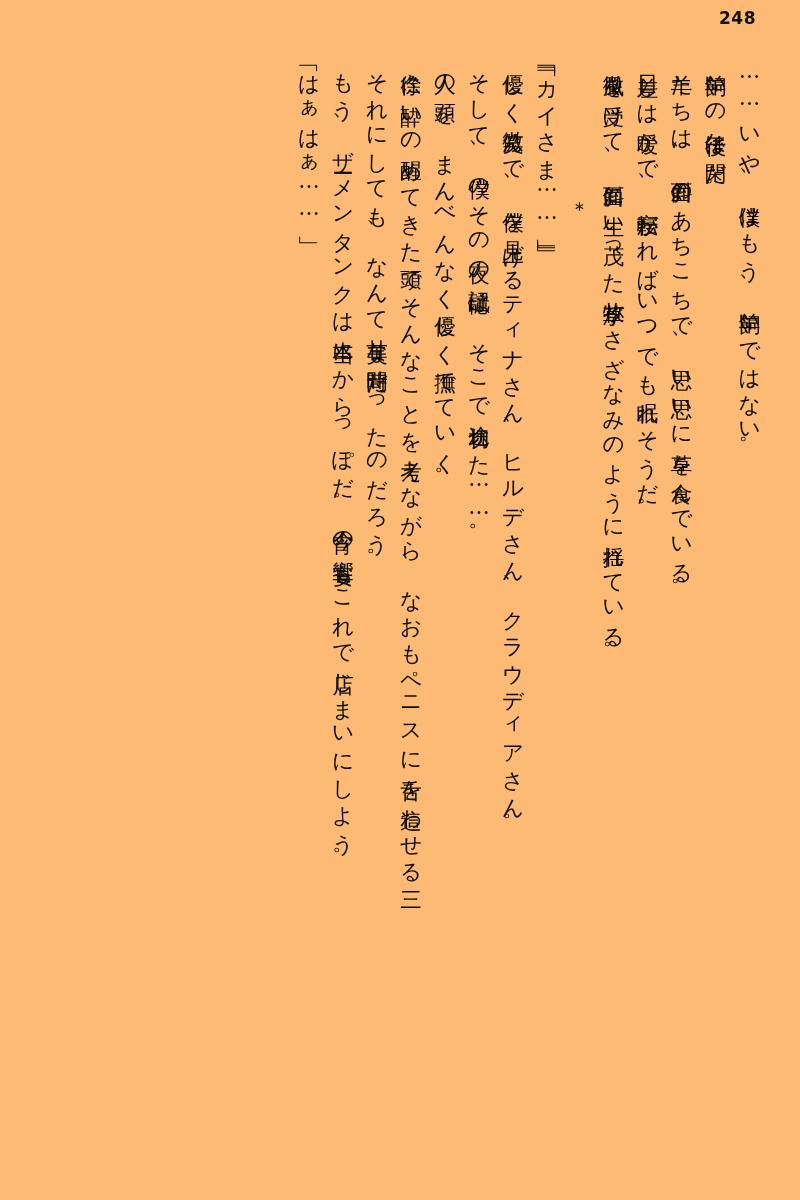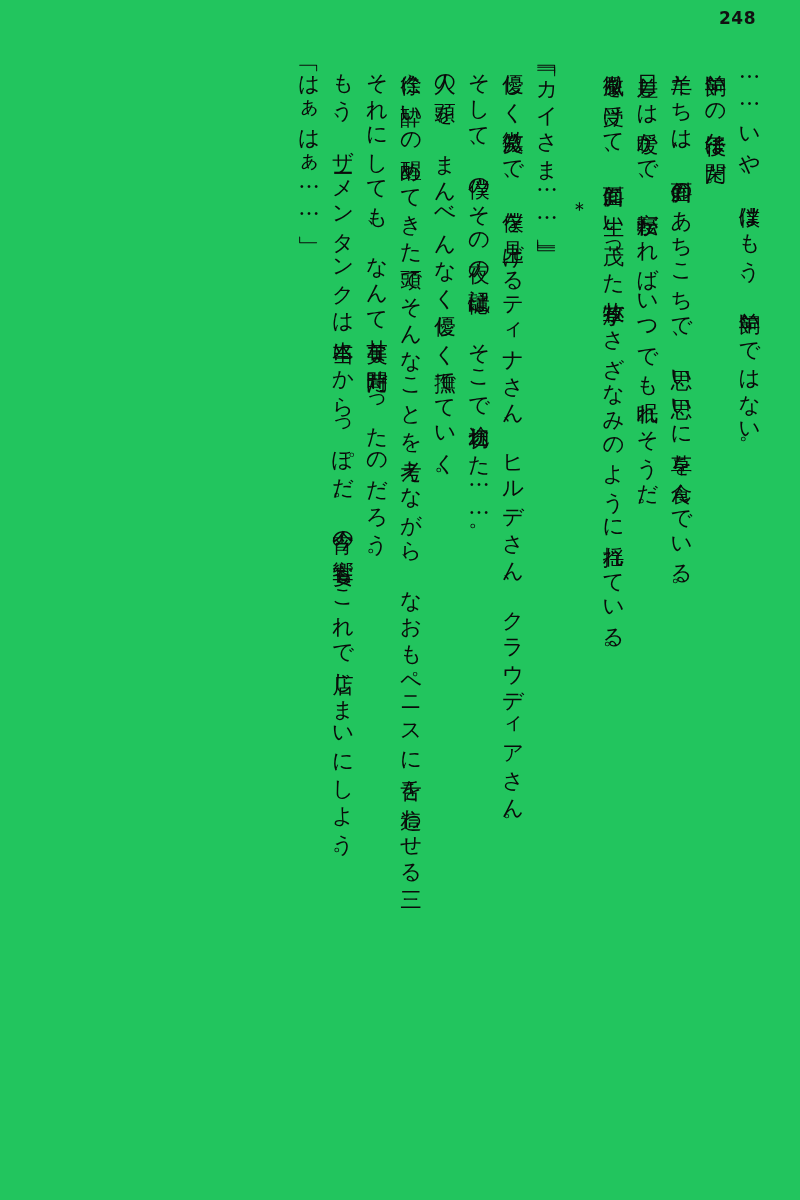--- a/index.html
+++ b/index.html
@@ -4,21 +4,21 @@
 <style>
   html, body {
     margin: 0;
     padding: 0;
     background: #ffffff;
   }
   .page {
     position: relative;
     width: 800px;
     height: 1200px;
-    background: #22c55e;
+    background: #fdba74;
     overflow: hidden;
     font-family: "DejaVu Serif", "Liberation Serif", serif;
     color: #000000;
   }
   .page-number {
     position: absolute;
     top: 8px;
     right: 44px;
     font-family: "DejaVu Sans", "Liberation Sans", sans-serif;
     font-size: 17px;

